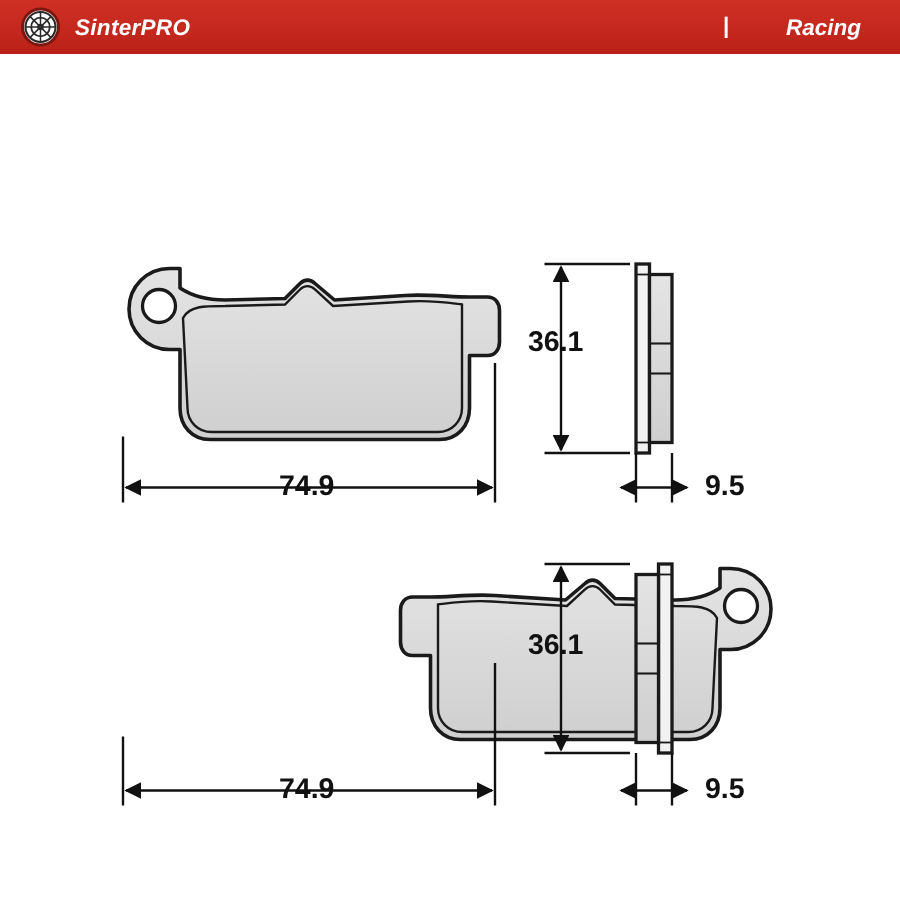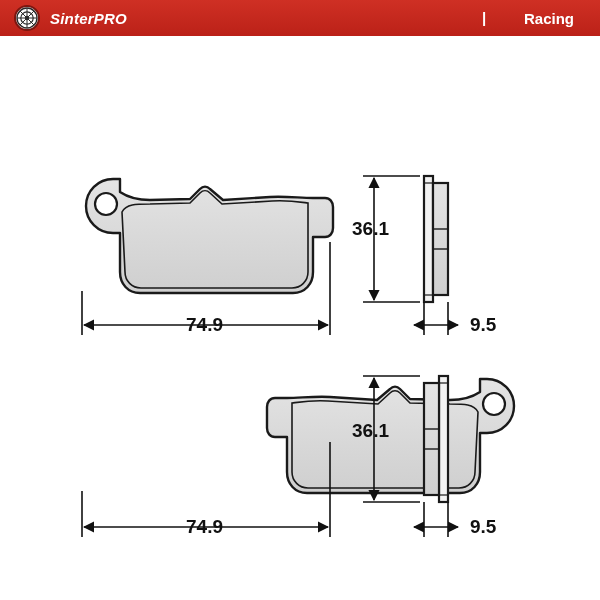--- a/index.html
+++ b/index.html
@@ -60,20 +60,21 @@
     top: 9px;
   }
   .series {
     color: #ffffff;
     font-weight: bold;
     font-size: 15px;
     position: absolute;
     left: 524px;
     top: 10px;
     white-space: nowrap;
+    font-style: italic;
   }
 
   
   .canvas {
     position: absolute;
     left: 0;
     top: 36px;
     width: 600px;
     height: 564px;
     margin-top: 16px;

